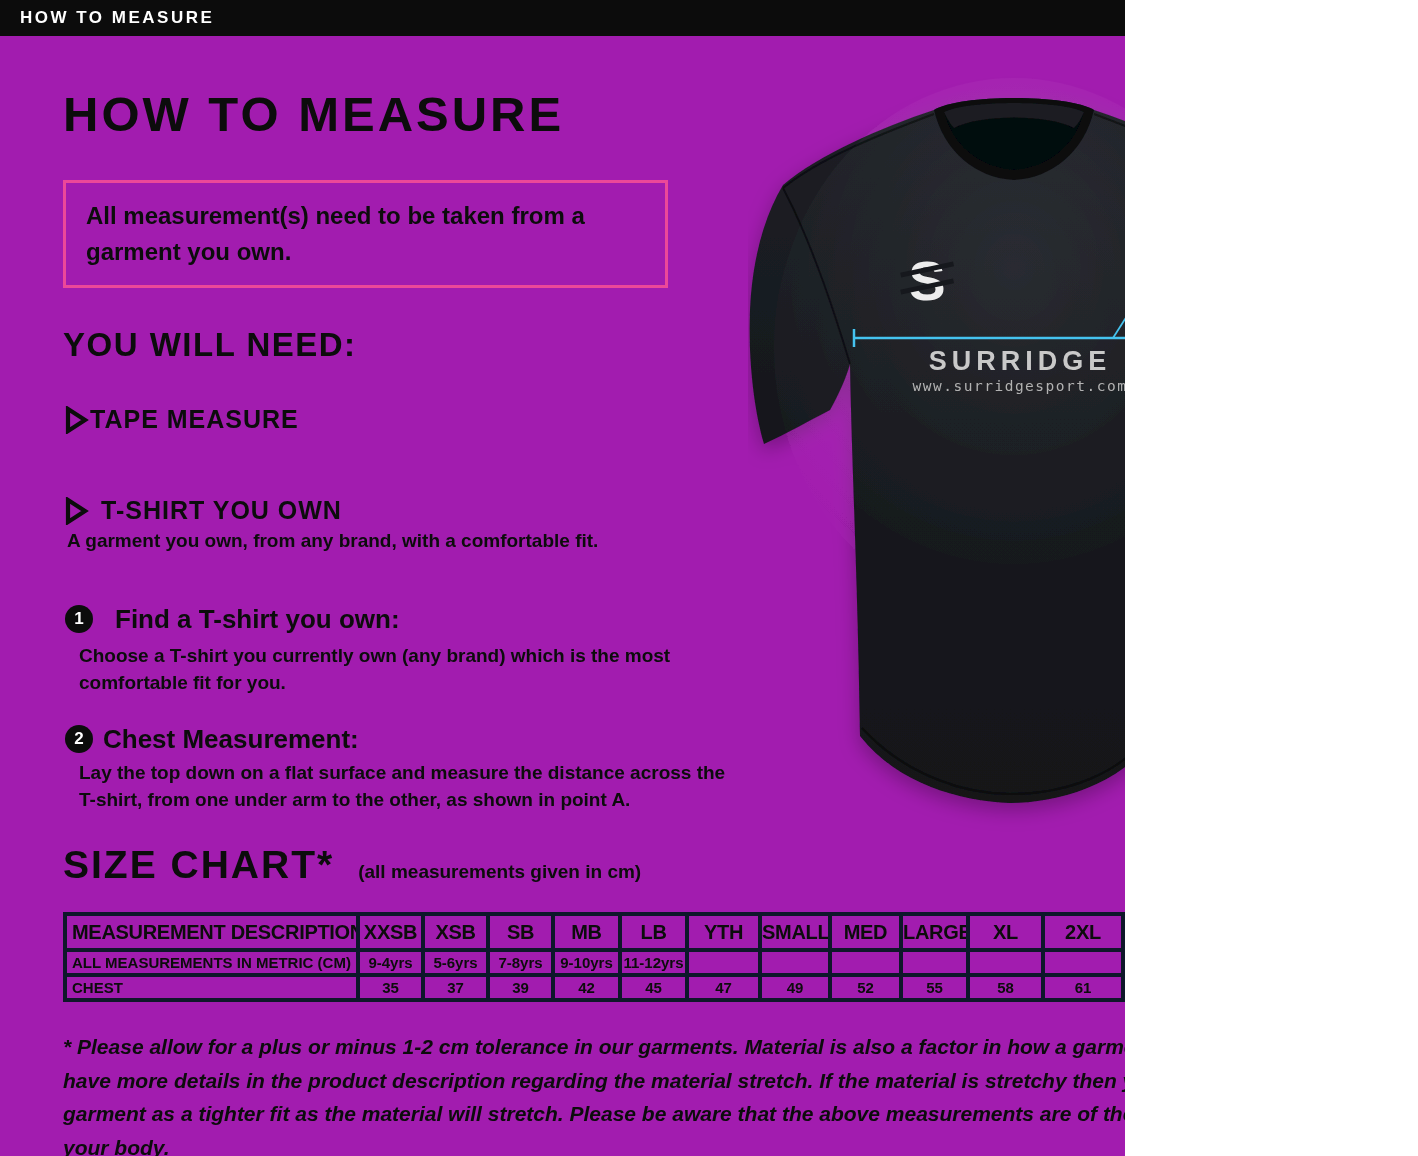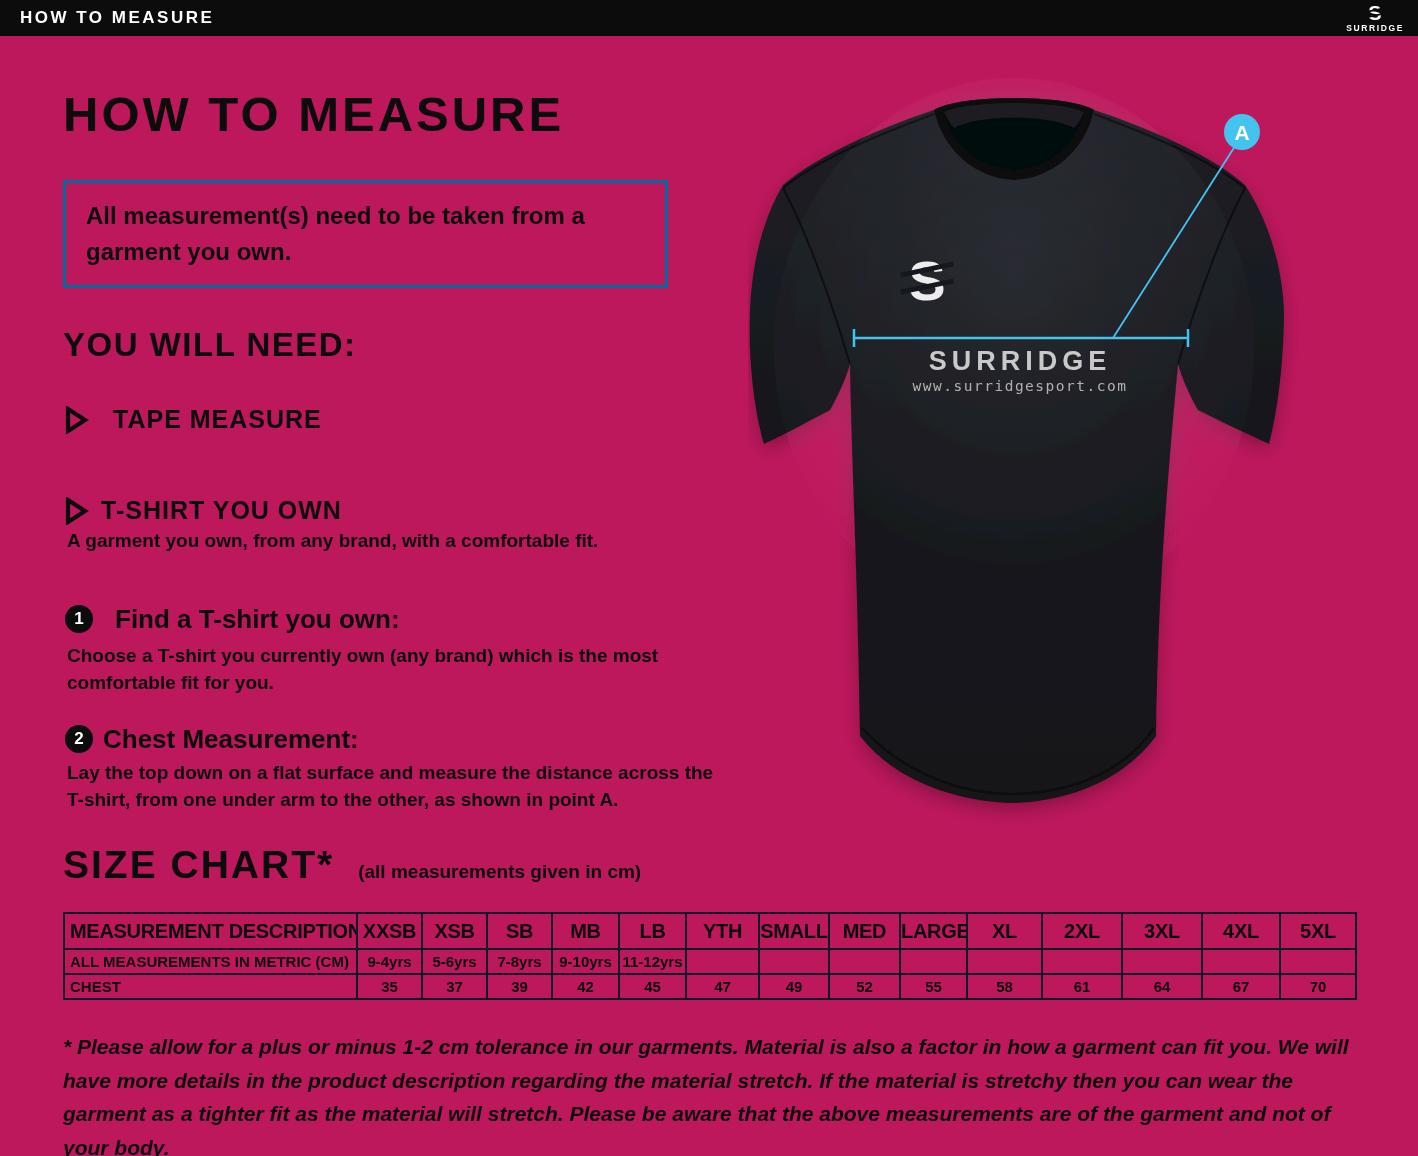--- a/index.html
+++ b/index.html
@@ -1,66 +1,66 @@
 <!DOCTYPE html>
 <html style="--accent: #45c3ef;"><head>
 <meta charset="utf-8">
 <style>
   * { margin:0; padding:0; box-sizing:border-box; }
   html,body { background:#ffffff; }
   .canvas {
-    position:relative; width:1418px; height:1156px; overflow:hidden;
-    background:#be185d; color:#0e0e0e;
+    position:relative; width:1125px; height:1156px; overflow:hidden;
+    background:#a21caf; color:#0e0e0e;
     font-family:"Liberation Sans", sans-serif;
   }
   
   .topbar {
     position:absolute; left:0; top:0; width:1418px; height:36px;
     background:#0c0c0c; display:flex; align-items:center; justify-content:space-between;
     padding:0 14px 0 20px;
   }
   .topbar-title { color:#fff; font-weight:bold; font-size:17px; letter-spacing:2.5px; }
   .bar-logo { display:flex; flex-direction:column; align-items:center; line-height:1; }
   .bar-logo .bar-brand { color:#fff; font-weight:bold; font-size:8.5px; letter-spacing:1.6px; margin-top:1px; }
   
   .h1 {
     position:absolute; left:63px; top:90px;
     font-size:49px; font-weight:bold; letter-spacing:3px; line-height:1; color:#0c0c0c;
   }
   .note-box {
     position:absolute; left:63px; top:180px; width:605px;
-    border:3px solid #0369a1; padding:15px 20px;
+    border:3px solid #ec4899; padding:15px 20px;
     font-size:24px; font-weight:bold; line-height:1.5; color:#0c0c0c;
   }
   .h2-need {
     position:absolute; left:63px; top:326px;
     font-size:33px; font-weight:bold; letter-spacing:1.5px; color:#0c0c0c;
   }
   .need-item-title { position:absolute; font-size:25px; font-weight:bold; letter-spacing:1px; color:#0c0c0c; }
   .need-item-desc  { position:absolute; font-size:20px; font-weight:bold; color:#0c0c0c; }
   .tri-icon { position:absolute; width:26px; height:28px; }
   .step-circle {
     position:absolute; width:28px; height:28px; border-radius:50%;
     background:#0c0c0c; color:#fff; font-weight:bold; font-size:17px;
     display:flex; align-items:center; justify-content:center;
   }
   .step-title { position:absolute; font-size:26px; font-weight:bold; color:#0c0c0c; }
-  .step-desc  { position:absolute; width:660px; font-size:19px; font-weight:bold; line-height:1.42; color:#0c0c0c; }
+  .step-desc  { position:absolute; width:660px; font-size:19px; font-weight:bold; line-height:1.42; color:#0c0c0c;margin-left:12px; }
   
   .h2-size {
     position:absolute; left:63px; top:843px;
     font-size:39px; font-weight:bold; letter-spacing:2px; color:#0c0c0c;
   }
   .h2-size .size-sub { font-size:19px; letter-spacing:0; margin-left:24px; }
   table.size-chart {
     position:absolute; left:63px; top:912px; width:1292px;
     border-collapse:collapse; table-layout:fixed;
   }
   table.size-chart th, table.size-chart td {
-    border:2px solid #0f172a; color:#0c0c0c; text-align:center; overflow:hidden; white-space:nowrap;
+    border:4px solid #0f172a; color:#0c0c0c; text-align:center; overflow:hidden; white-space:nowrap;
   }
   table.size-chart tr.hdr th { height:36px; font-size:20px; font-weight:bold; letter-spacing:-0.3px; }
   table.size-chart tr.sub td, table.size-chart tr.val td { height:25px; font-size:15px; font-weight:bold; }
   table.size-chart .desc-col { text-align:left; padding-left:5px; }
   .footnote {
     position:absolute; left:63px; top:1030px; width:1312px;
     font-size:21px; font-weight:bold; font-style:italic; line-height:1.6; color:#0c0c0c;
   }
   
   .shirt-wrap { position:absolute; left:748px; top:48px; width:670px; height:810px; }
@@ -91,21 +91,21 @@
 
   <div class="h1">HOW TO MEASURE</div>
 
   <div class="note-box">All measurement(s) need to be taken from a garment you own.</div>
 
   <div class="h2-need">YOU WILL NEED:</div>
 
   <svg class="tri-icon" style="left:63px; top:406px;" viewBox="0 0 26 28">
     <path d="M5 3 L22 14 L5 25 Z" fill="none" stroke="#0c0c0c" stroke-width="4.2"></path>
   </svg>
-  <div class="need-item-title" style="left:113px; top:405px;">TAPE MEASURE</div>
+  <div class="need-item-title" style="left:90px; top:405px;">TAPE MEASURE</div>
 
   <svg class="tri-icon" style="left:63px; top:497px;" viewBox="0 0 26 28">
     <path d="M5 3 L22 14 L5 25 Z" fill="none" stroke="#0c0c0c" stroke-width="4.2"></path>
   </svg>
   <div class="need-item-title" style="left:101px; top:496px;">T-SHIRT YOU OWN</div>
   <div class="need-item-desc" style="left:67px; top:530px; font-size:19px;">A garment you own, from any brand, with a comfortable fit.</div>
 
   <div class="step-circle" style="left:65px; top:605px;">1</div>
   <div class="step-title" style="left:115px; top:604px;">Find a T-shirt you own:</div>
   <div class="step-desc" style="left:67px; top:643px;">Choose a T-shirt you currently own (any brand) which is the most comfortable fit for you.</div>

